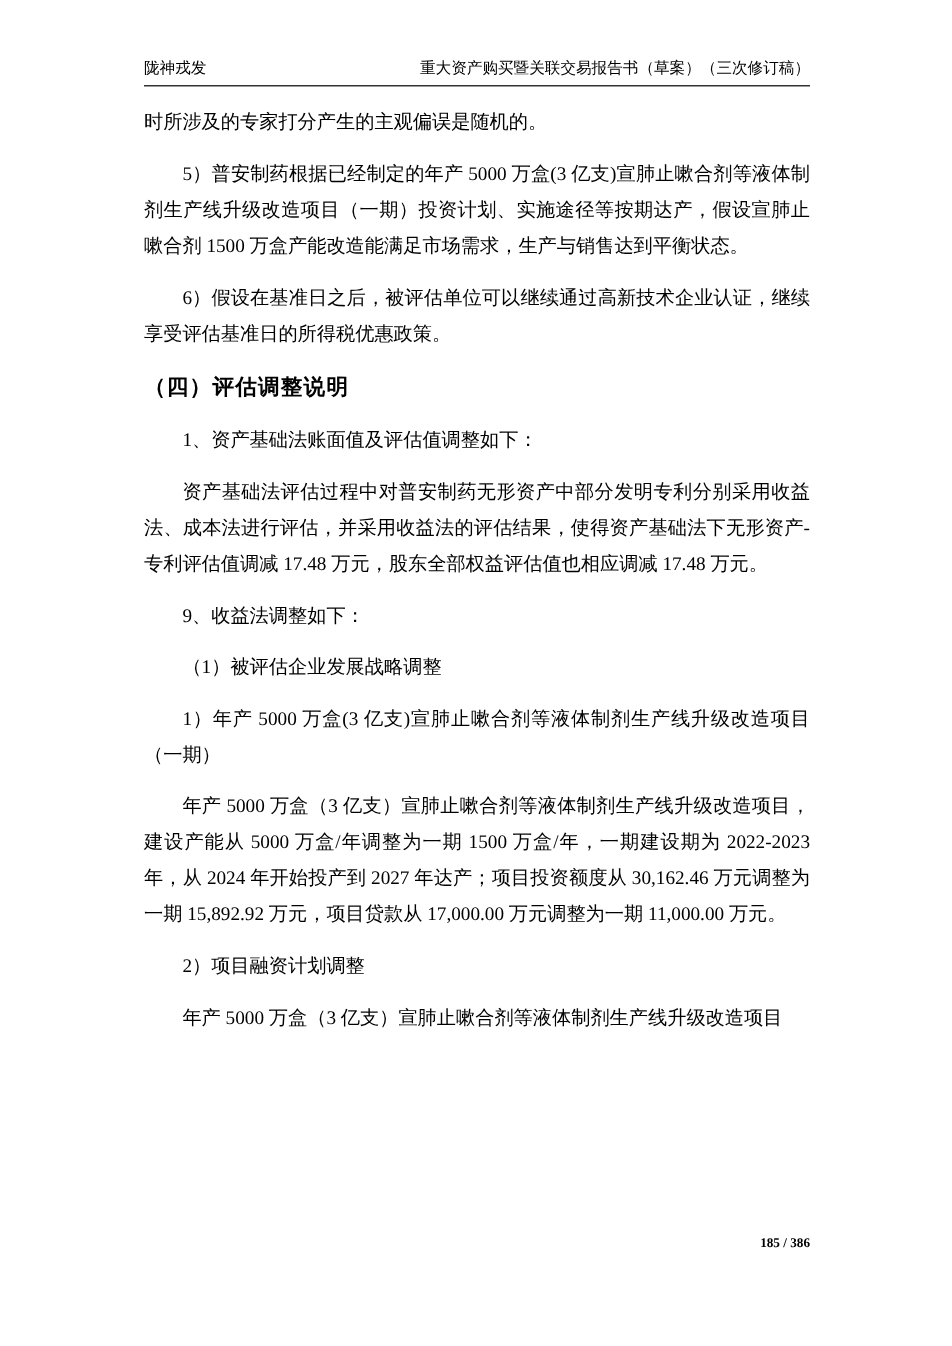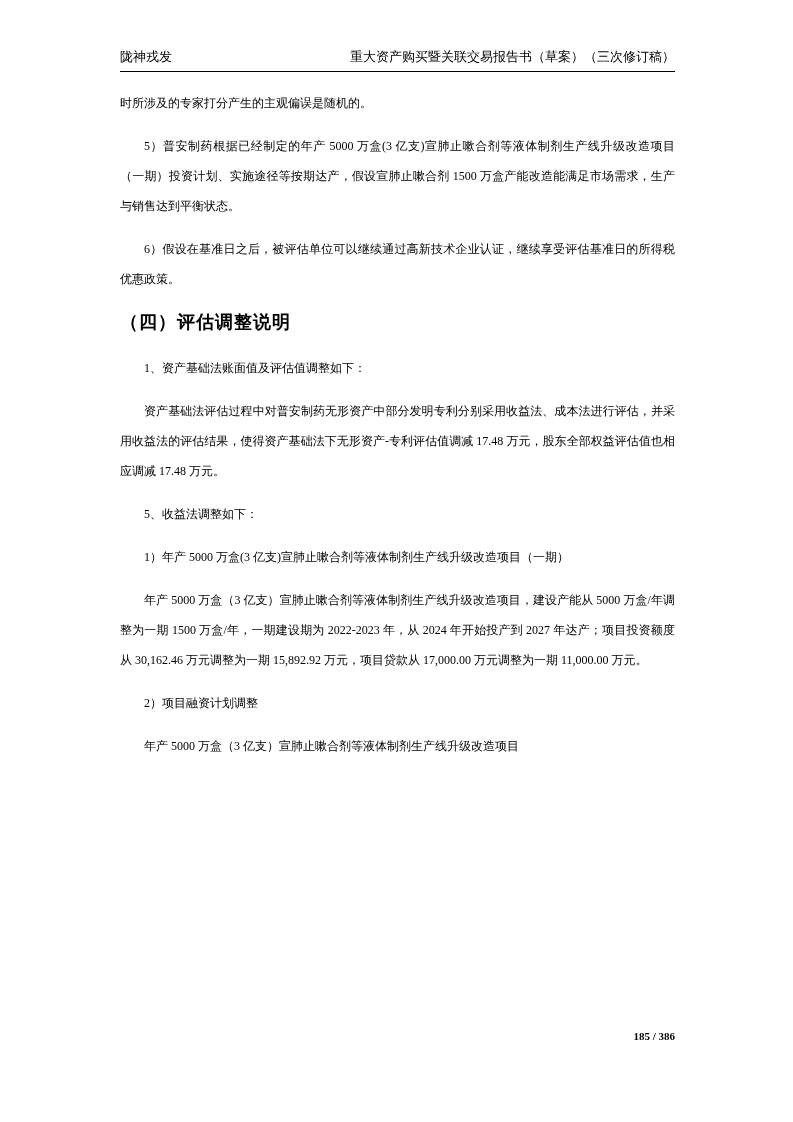--- a/index.html
+++ b/index.html
@@ -32,21 +32,21 @@
     white-space: nowrap;
   }
   .page-header .hdr-right {
     white-space: nowrap;
     text-align: center;
   }
   .doc-body {
     margin-top: 16px;
   }
   .para {
-    font-size: 12px;
+    font-size: 16px;
     line-height: 30px;
     margin: 13px 0;
     text-align: justify;
     text-indent: 2em;
     word-break: break-all;
   }
   .para.no-indent {
     text-indent: 0;
   }
   .para:first-child {
@@ -80,21 +80,22 @@
     <span class="hdr-right">重大资产购买暨关联交易报告书（草案）（三次修订稿）</span>
   </header>
 
   <main class="doc-body">
     <p class="para no-indent">时所涉及的专家打分产生的主观偏误是随机的。</p>
     <p class="para">5）普安制药根据已经制定的年产 5000 万盒(3 亿支)宣肺止嗽合剂等液体制剂生产线升级改造项目（一期）投资计划、实施途径等按期达产，假设宣肺止嗽合剂 1500 万盒产能改造能满足市场需求，生产与销售达到平衡状态。</p>
     <p class="para">6）假设在基准日之后，被评估单位可以继续通过高新技术企业认证，继续享受评估基准日的所得税优惠政策。</p>
     <h2 class="section-heading">（四）评估调整说明</h2>
     <p class="para">1、资产基础法账面值及评估值调整如下：</p>
     <p class="para">资产基础法评估过程中对普安制药无形资产中部分发明专利分别采用收益法、成本法进行评估，并采用收益法的评估结果，使得资产基础法下无形资产-专利评估值调减 17.48 万元，股东全部权益评估值也相应调减 17.48 万元。</p>
-    <p class="para">5、收益法调整如下：</p>
+    <p class="para">9、收益法调整如下：</p>
+    <p class="para">（1）被评估企业发展战略调整</p>
     <p class="para">1）年产  5000 万盒(3 亿支)宣肺止嗽合剂等液体制剂生产线升级改造项目（一期）</p>
     <p class="para">年产 5000 万盒（3 亿支）宣肺止嗽合剂等液体制剂生产线升级改造项目，建设产能从 5000 万盒/年调整为一期 1500 万盒/年，一期建设期为 2022-2023 年，从 2024 年开始投产到 2027 年达产；项目投资额度从 30,162.46 万元调整为一期 15,892.92 万元，项目贷款从 17,000.00 万元调整为一期 11,000.00 万元。</p>
     <p class="para">2）项目融资计划调整</p>
     <p class="para">年产  5000 万盒（3 亿支）宣肺止嗽合剂等液体制剂生产线升级改造项目</p>
   </main>
 
   <footer class="page-footer">185 / 386</footer>
 
 </div>
 

